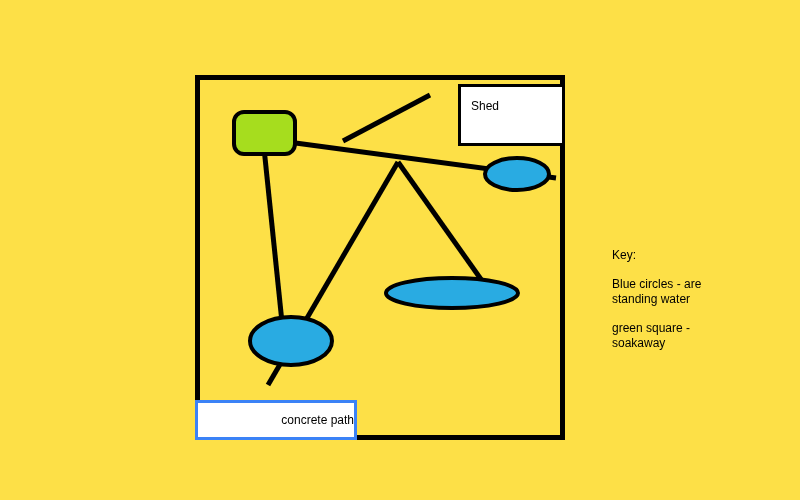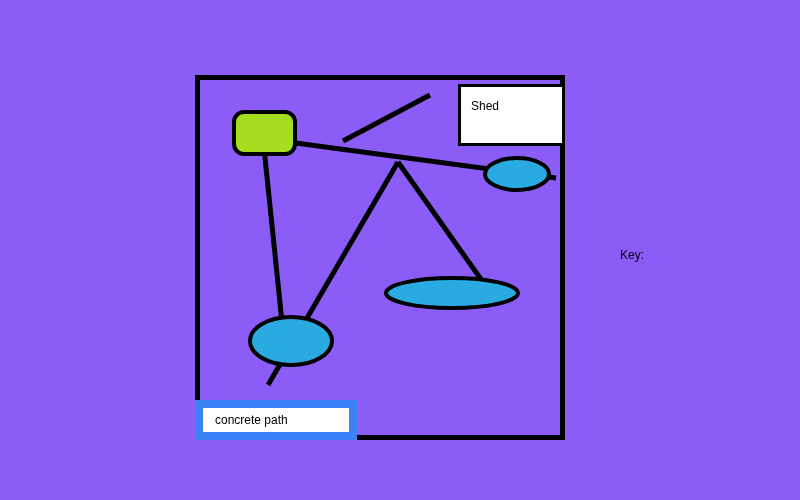--- a/index.html
+++ b/index.html
@@ -5,21 +5,21 @@
   html, body {
     margin: 0;
     padding: 0;
     background: #ffffff;
     font-family: "Liberation Sans", sans-serif;
   }
   #canvas {
     position: relative;
     width: 800px;
     height: 500px;
-    background: #8b5cf6;
+    background: #fde047;
     overflow: hidden;
   }
   .box {
     position: absolute;
     box-sizing: border-box;
     background: #ffffff;
     color: #000000;
     font-size: 12px;
   }
   #garden-boundary {
@@ -38,41 +38,42 @@
     left: 360px; top: 310px;
     width: 205px; height: 128px;
     border: 4px solid #000000;
     display: flex;
     align-items: center;
     justify-content: center;
   }
   #concrete-path-box {
     left: 195px; top: 400px;
     width: 162px; height: 40px;
-    border: 8px solid #3b82f6;
+    border: 3px solid #3b82f6;
     display: flex;
     align-items: center;
     padding-left: 12px;
+    justify-content: flex-end;
   }
   #shapes-layer {
     position: absolute;
     left: 0; top: 0;
     width: 800px; height: 500px;
     pointer-events: none;
   }
   #key-panel {
     position: absolute;
     left: 608px; top: 248px;
     width: 120px;
     color: #000000;
     font-size: 12px;
     line-height: 15px;
   }
   #key-panel p {
-    margin: 0 0 14px 12px;
+    margin: 0 0 14px 4px;
   }
 </style>
 </head>
 <body>
 
 <div id="canvas">
 
   <div class="box" id="garden-boundary"></div>
 
   <div class="box" id="shed-box">
@@ -94,15 +95,17 @@
 
     <ellipse cx="517" cy="174" rx="32" ry="16" stroke="#000000" stroke-width="4" fill="#29abe2"></ellipse>
     <ellipse cx="452" cy="293" rx="66" ry="15" stroke="#000000" stroke-width="4" fill="#29abe2"></ellipse>
     <ellipse cx="291" cy="341" rx="41" ry="24" stroke="#000000" stroke-width="4" fill="#29abe2"></ellipse>
 
     <rect x="234" y="112" width="61" height="42" rx="10" ry="10" stroke="#000000" stroke-width="4" fill="#a6dd1e"></rect>
   </svg>
 
   <div id="key-panel">
     <p>Key:</p>
+    <p>Blue circles - are standing water</p>
+    <p>green square - soakaway</p>
   </div>
 
 </div>
 
 </body></html>

